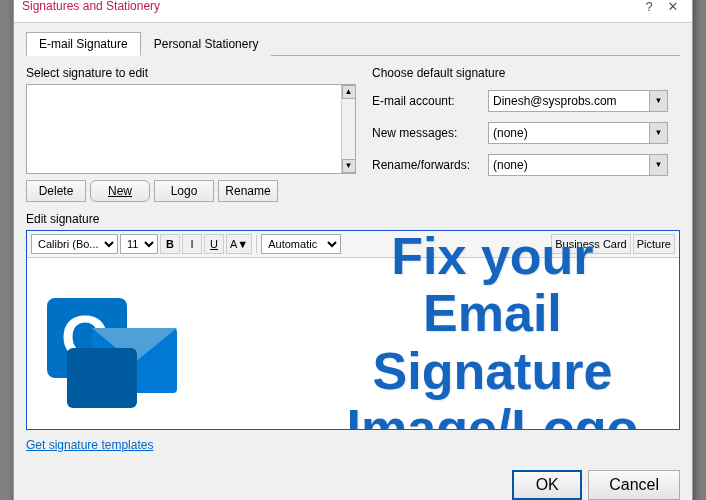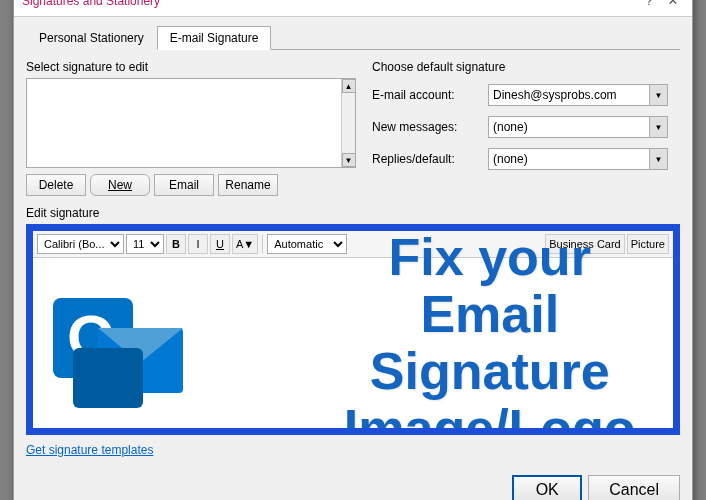--- a/index.html
+++ b/index.html
@@ -213,21 +213,21 @@
       padding-right: 20px;
       font-size: 12px;
     }
 
     
     .overlay-area {
       position: relative;
       flex: 1;
       margin-top: 0;
       background: #fff;
-      border: 7px solid #1d4ed8;
+      border: 1px solid #1d4ed8;
       overflow: hidden;
       min-height: 200px;
     }
     .toolbar-row {
       display: flex;
       align-items: center;
       gap: 2px;
       padding: 3px 4px;
       border-bottom: 1px solid #ccc;
       background: #f5f5f5;
@@ -326,44 +326,44 @@
     <span class="title-bar-title">Signatures and Stationery</span>
     <div class="title-bar-controls">
       <button class="title-btn">?</button>
       <button class="title-btn close">✕</button>
     </div>
   </div>
 
   <div class="dialog-body">
 
     <div class="tabs">
+      <div class="tab active">
+        <span>E-mail Signature</span>
+      </div>
       <div class="tab">
         <span>Personal Stationery</span>
-      </div>
-      <div class="tab active">
-        <span>E-mail Signature</span>
       </div>
     </div>
 
     <div class="content">
 
       <div class="left-panel">
         <div class="section-label">Select signature to edit</div>
         <div class="sig-listbox">
           <div class="sig-scroll">
             <div class="scrollbar-track">
               <div class="scrollbar-arrow">▲</div>
               <div class="scrollbar-arrow">▼</div>
             </div>
           </div>
         </div>
         <div class="btn-row">
           <button class="btn">Delete</button>
           <button class="btn underline">New</button>
-          <button class="btn">Email</button>
+          <button class="btn">Logo</button>
           <button class="btn">Rename</button>
         </div>
         <div class="edit-label">Edit signature</div>
       </div>
 
       <div class="right-panel">
         <div class="choose-label">Choose default signature</div>
         <div class="field-row">
           <span class="field-label">E-mail account:</span>
           <div class="select-box">
@@ -372,21 +372,21 @@
           </div>
         </div>
         <div class="field-row">
           <span class="field-label">New messages:</span>
           <div class="select-box">
             <span class="select-val">(none)</span>
             <span class="select-arrow">▼</span>
           </div>
         </div>
         <div class="field-row">
-          <span class="field-label">Replies/default:</span>
+          <span class="field-label">Rename/forwards:</span>
           <div class="select-box">
             <span class="select-val">(none)</span>
             <span class="select-arrow">▼</span>
           </div>
         </div>
       </div>
     </div>
 
     <div class="overlay-area">
 

